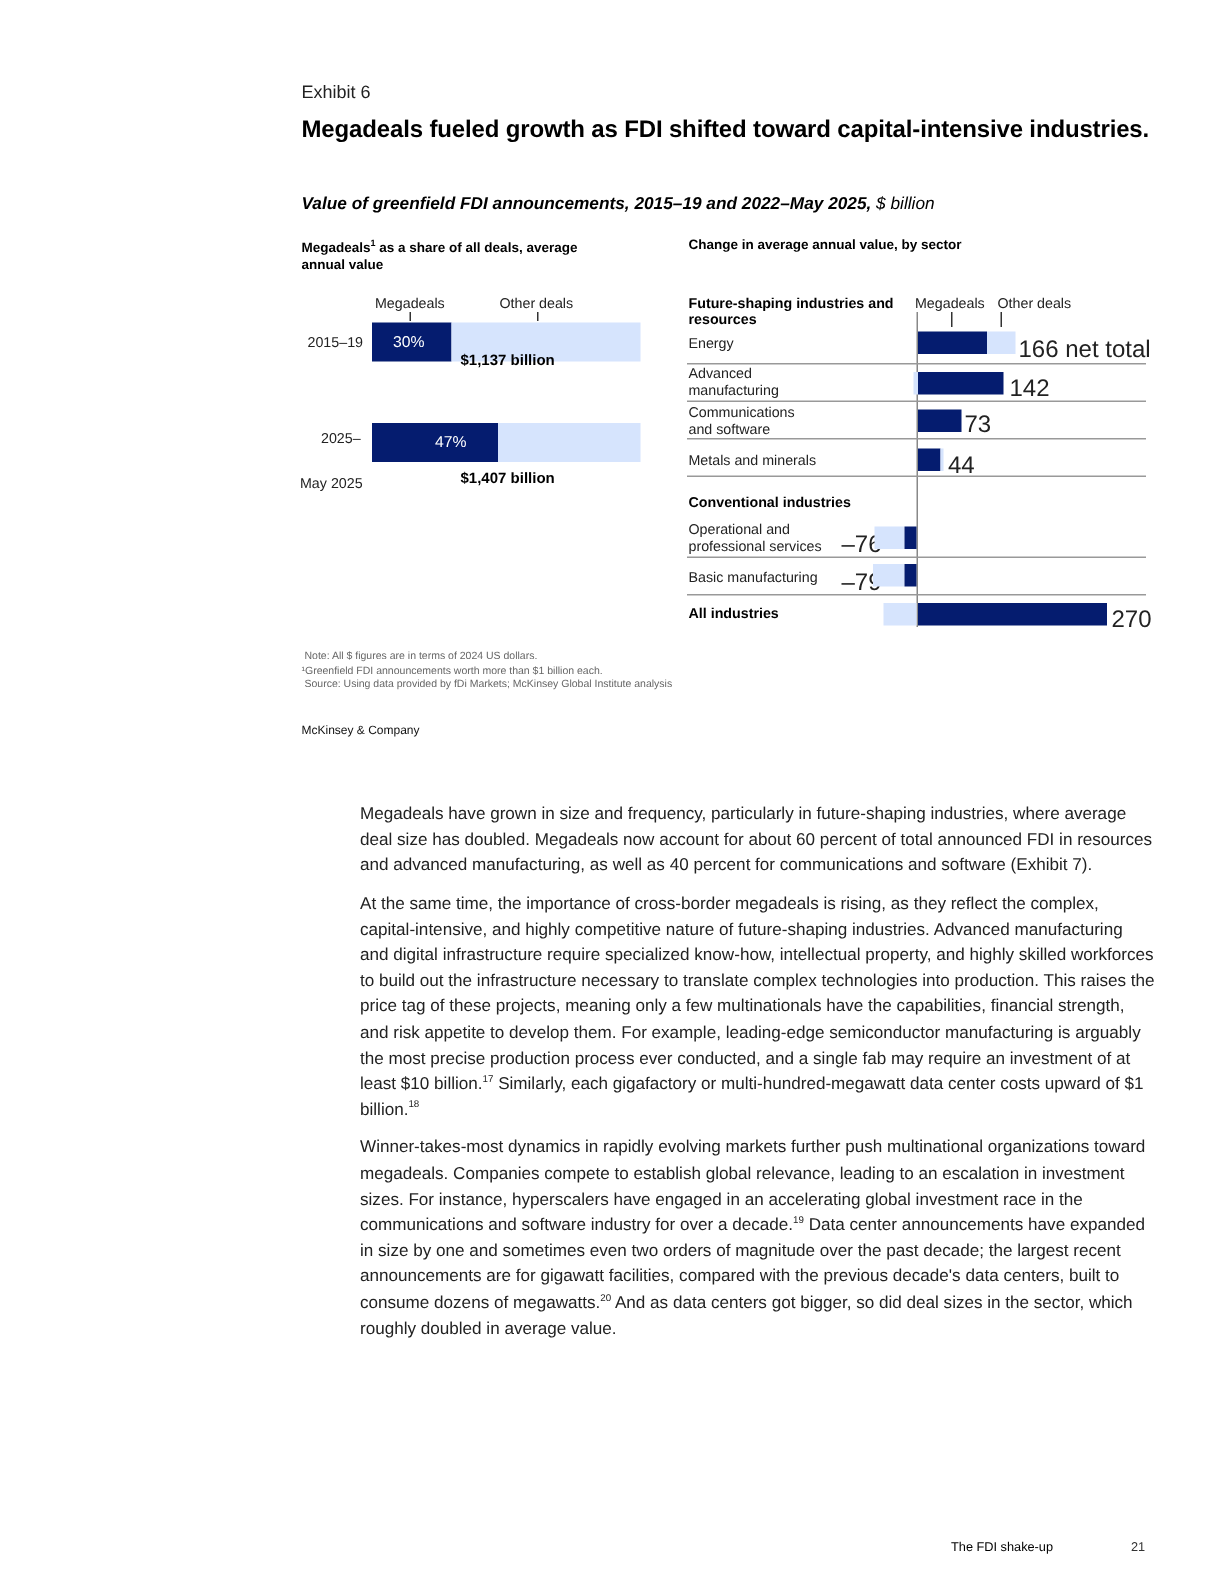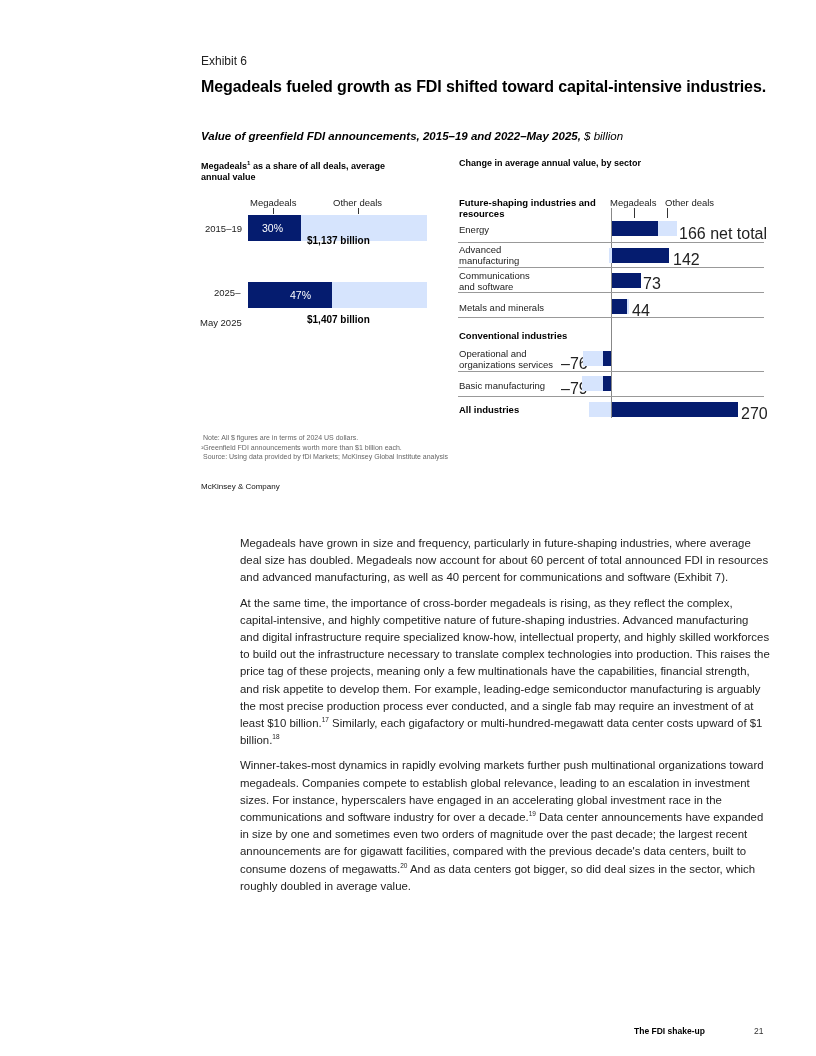--- a/index.html
+++ b/index.html
@@ -19,21 +19,21 @@
   .rowlbl { position: absolute; left: 459px; font-size: 9.5px; line-height: 11px; color: #222; }
   .grouplbl { position: absolute; left: 459px; font-size: 9.5px; line-height: 11px; font-weight: bold; }
   .divider { position: absolute; left: 458px; width: 306px; height: 1px; background: #999; }
   .axis { position: absolute; left: 611px; top: 208px; width: 1px; height: 210px; background: #888; }
   .val { position: absolute; font-size: 16px; color: #222; white-space: nowrap; }
   .notes { left: 201px; top: 433px; font-size: 7px; line-height: 9.5px; color: #666; }
   .brand { left: 201px; top: 482px; font-size: 8px; font-weight: normal; color: #111; }
   .body-text { left: 240px; top: 535px; width: 530px; font-size: 11.4px; line-height: 17.2px; color: #222; }
   .body-text p { margin: 0 0 8px 0; }
   .body-text sup { font-size: 6.5px; vertical-align: super; line-height: 0; }
-  .footer-title { left: 634px; top: 1026px; font-size: 8.5px; font-weight: bold; }
+  .footer-title { left: 634px; top: 1026px; font-size: 8.5px; font-weight: normal; }
   .footer-page { left: 754px; top: 1026px; font-size: 8.5px; color: #333; }
 </style>
 </head>
 <body>
 
 <div class="abs exhibit-label">Exhibit 6</div>
 <div class="abs exhibit-title">Megadeals fueled growth as FDI shifted toward capital-intensive industries.</div>
 <div class="abs chart-title"><b>Value of greenfield FDI announcements, 2015–19 and 2022–May 2025,</b><span> $ billion</span></div>
 
 <div class="abs sub-title" style="left:201px;top:158px;width:210px;"><span>Megadeals</span><sup style="font-size:6px">1</sup><span> as a share of all deals, average annual value</span></div>
@@ -97,21 +97,21 @@
 <div class="rowlbl" style="top:302px;">Metals and minerals</div>
 <div class="bar-mega" style="left:612px;top:299px;width:15px;height:15px;"></div>
 <div class="bar-other" style="left:627px;top:299px;width:2px;height:15px;"></div>
 <div class="val" style="left:632px;top:302px;">44</div>
 <div class="divider" style="top:317px;"></div>
 
 <div class="grouplbl" style="top:330px;">Conventional industries</div>
 
 <div class="rowlbl" style="top:348px;">
     <div>Operational and</div>
-    <div>organizations services</div>
+    <div>professional services</div>
   </div>
 <div class="val" style="left:561px;top:355px;">–76</div>
 <div class="bar-other" style="left:583px;top:351px;width:20px;height:15px;"></div>
 <div class="bar-mega" style="left:603px;top:351px;width:8px;height:15px;"></div>
 <div class="divider" style="top:371px;"></div>
 
 <div class="rowlbl" style="top:380px;">Basic manufacturing</div>
 <div class="val" style="left:561px;top:380px;">–79</div>
 <div class="bar-other" style="left:582px;top:376px;width:21px;height:15px;"></div>
 <div class="bar-mega" style="left:603px;top:376px;width:8px;height:15px;"></div>

